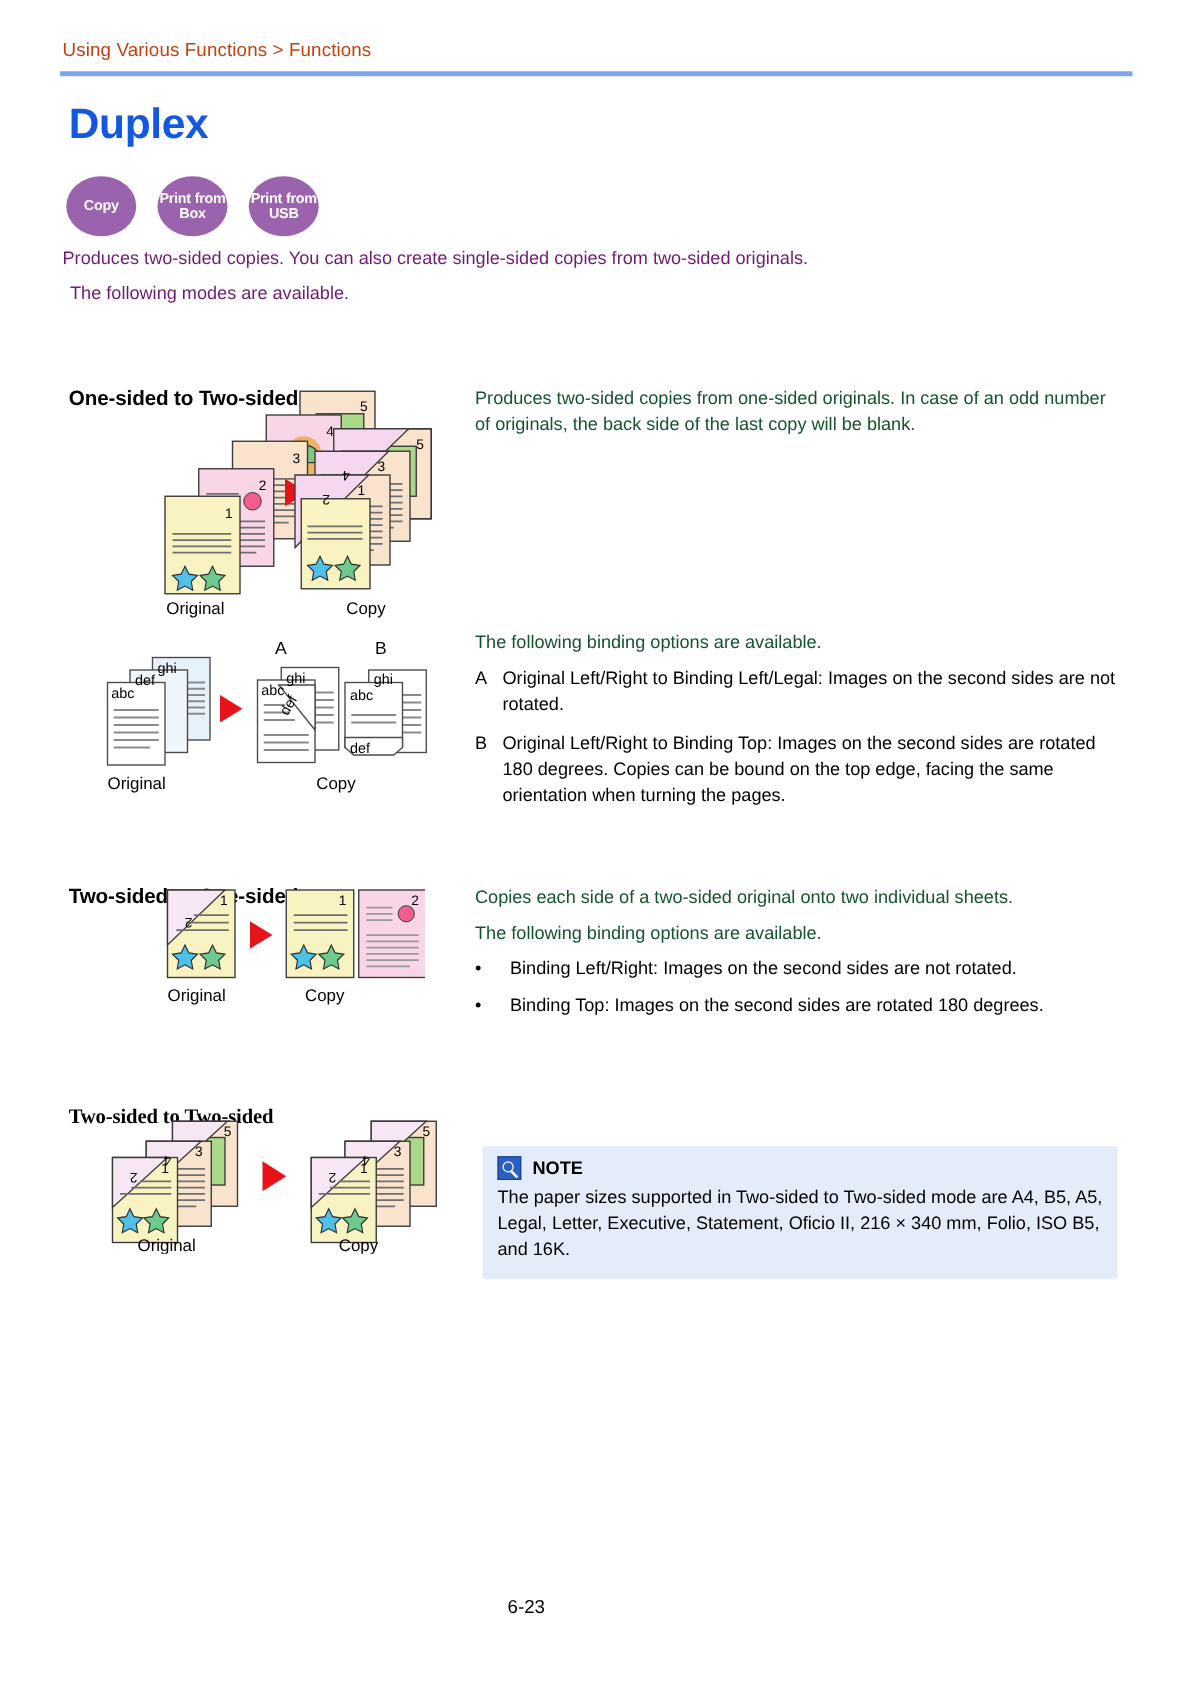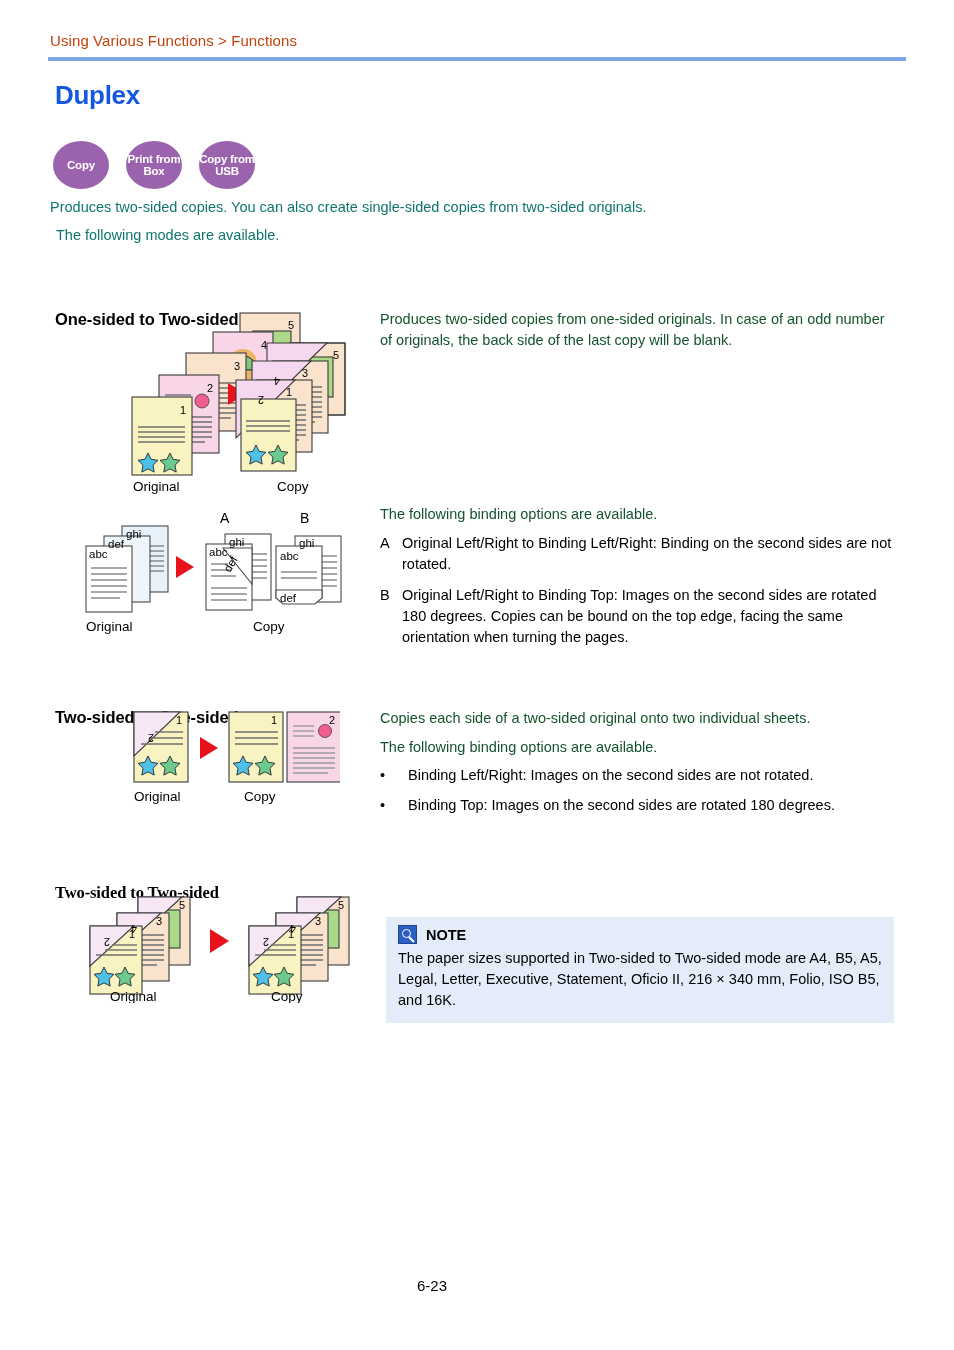--- a/index.html
+++ b/index.html
@@ -39,21 +39,21 @@
     width: 858px;
     height: 4px;
     background: #7fa5e8;
   }
 
   
   .page-title {
     position: absolute;
     left: 55px;
     top: 80px;
-    font-size: 26px;
+    font-size: 34px;
     font-weight: bold;
     color: #1458e0;
     letter-spacing: -0.3px;
   }
 
   
   .badges {
     position: absolute;
     left: 53px;
     top: 141px;
@@ -76,21 +76,21 @@
     line-height: 12px;
     letter-spacing: -0.2px;
   }
   .badge.wide { width: 56px; }
 
   
   .para {
     position: absolute;
     font-size: 14.5px;
     line-height: 20px;
-    color: #0f766e;
+    color: #701a75;
   }
   .intro1 { left: 50px; top: 197px; }
   .intro2 { left: 56px; top: 225px; }
 
   .h2 {
     position: absolute;
     font-size: 16.5px;
     font-weight: bold;
     color: #000;
     letter-spacing: -0.1px;
@@ -189,21 +189,20 @@
   }
 
   
   .footer {
     position: absolute;
     left: 0;
     top: 1277px;
     width: 842px;
     text-align: center;
     font-size: 15px;
-    margin-left: 11px;
   }
 
   
   .fig { position: absolute; }
   .fig1 { left: 95px; top: 305px; width: 275px; height: 195px; }
   .fig2 { left: 58px; top: 512px; width: 320px; height: 125px; }
   .fig3 { left: 110px; top: 706px; width: 230px; height: 100px; }
   .fig4 { left: 62px; top: 893px; width: 320px; height: 110px; }
 </style>
 </head>
@@ -212,21 +211,21 @@
 <div class="page">
 
   <div class="breadcrumb">Using Various Functions &gt; Functions</div>
   <div class="header-rule"></div>
 
   <div class="page-title">Duplex</div>
 
   <div class="badges">
     <div class="badge">Copy</div>
     <div class="badge wide">Print from Box</div>
-    <div class="badge wide">Copy from USB</div>
+    <div class="badge wide">Print from USB</div>
   </div>
 
   <div class="para intro1">Produces two-sided copies. You can also create single-sided copies from two-sided originals.</div>
   <div class="para intro2">The following modes are available.</div>
 
   <div class="h2 h2-a">One-sided to Two-sided</div>
   <div class="rtext t-1a">Produces two-sided copies from one-sided originals. In case of an odd number of originals, the back side of the last copy will be blank.</div>
 
   <svg class="fig fig1" viewBox="0 0 275 195" width="275" height="195">
     <g stroke="#3a3a3a" stroke-width="1.1">
@@ -347,21 +346,21 @@
       <text x="169" y="91" transform="rotate(180 169 91)">2</text>
     </g>
     <text class="svgcap" x="38" y="186" font-family="Liberation Sans, sans-serif" font-size="13.5" fill="#000">Original</text>
     <text x="182" y="186" font-family="Liberation Sans, sans-serif" font-size="13.5" fill="#000">Copy</text>
   </svg>
 
   <div class="rtext t-2a">The following binding options are available.</div>
   <div class="ab-list">
     <div class="ab-row">
       <span class="ab-key">A</span>
-      <span class="ab-val">Original Left/Right to Binding Left/Right: Binding on the second sides are not rotated.</span>
+      <span class="ab-val">Original Left/Right to Binding Left/Legal: Images on the second sides are not rotated.</span>
     </div>
     <div class="ab-row">
       <span class="ab-key">B</span>
       <span class="ab-val">Original Left/Right to Binding Top: Images on the second sides are rotated 180 degrees. Copies can be bound on the top edge, facing the same orientation when turning the pages.</span>
     </div>
   </div>
 
   <svg class="fig fig2" viewBox="0 0 320 125" width="320" height="125">
     <g stroke="#4a4a4a" stroke-width="1.1">
       <rect x="64" y="14" width="46" height="66" fill="#e7f1fa"></rect>

